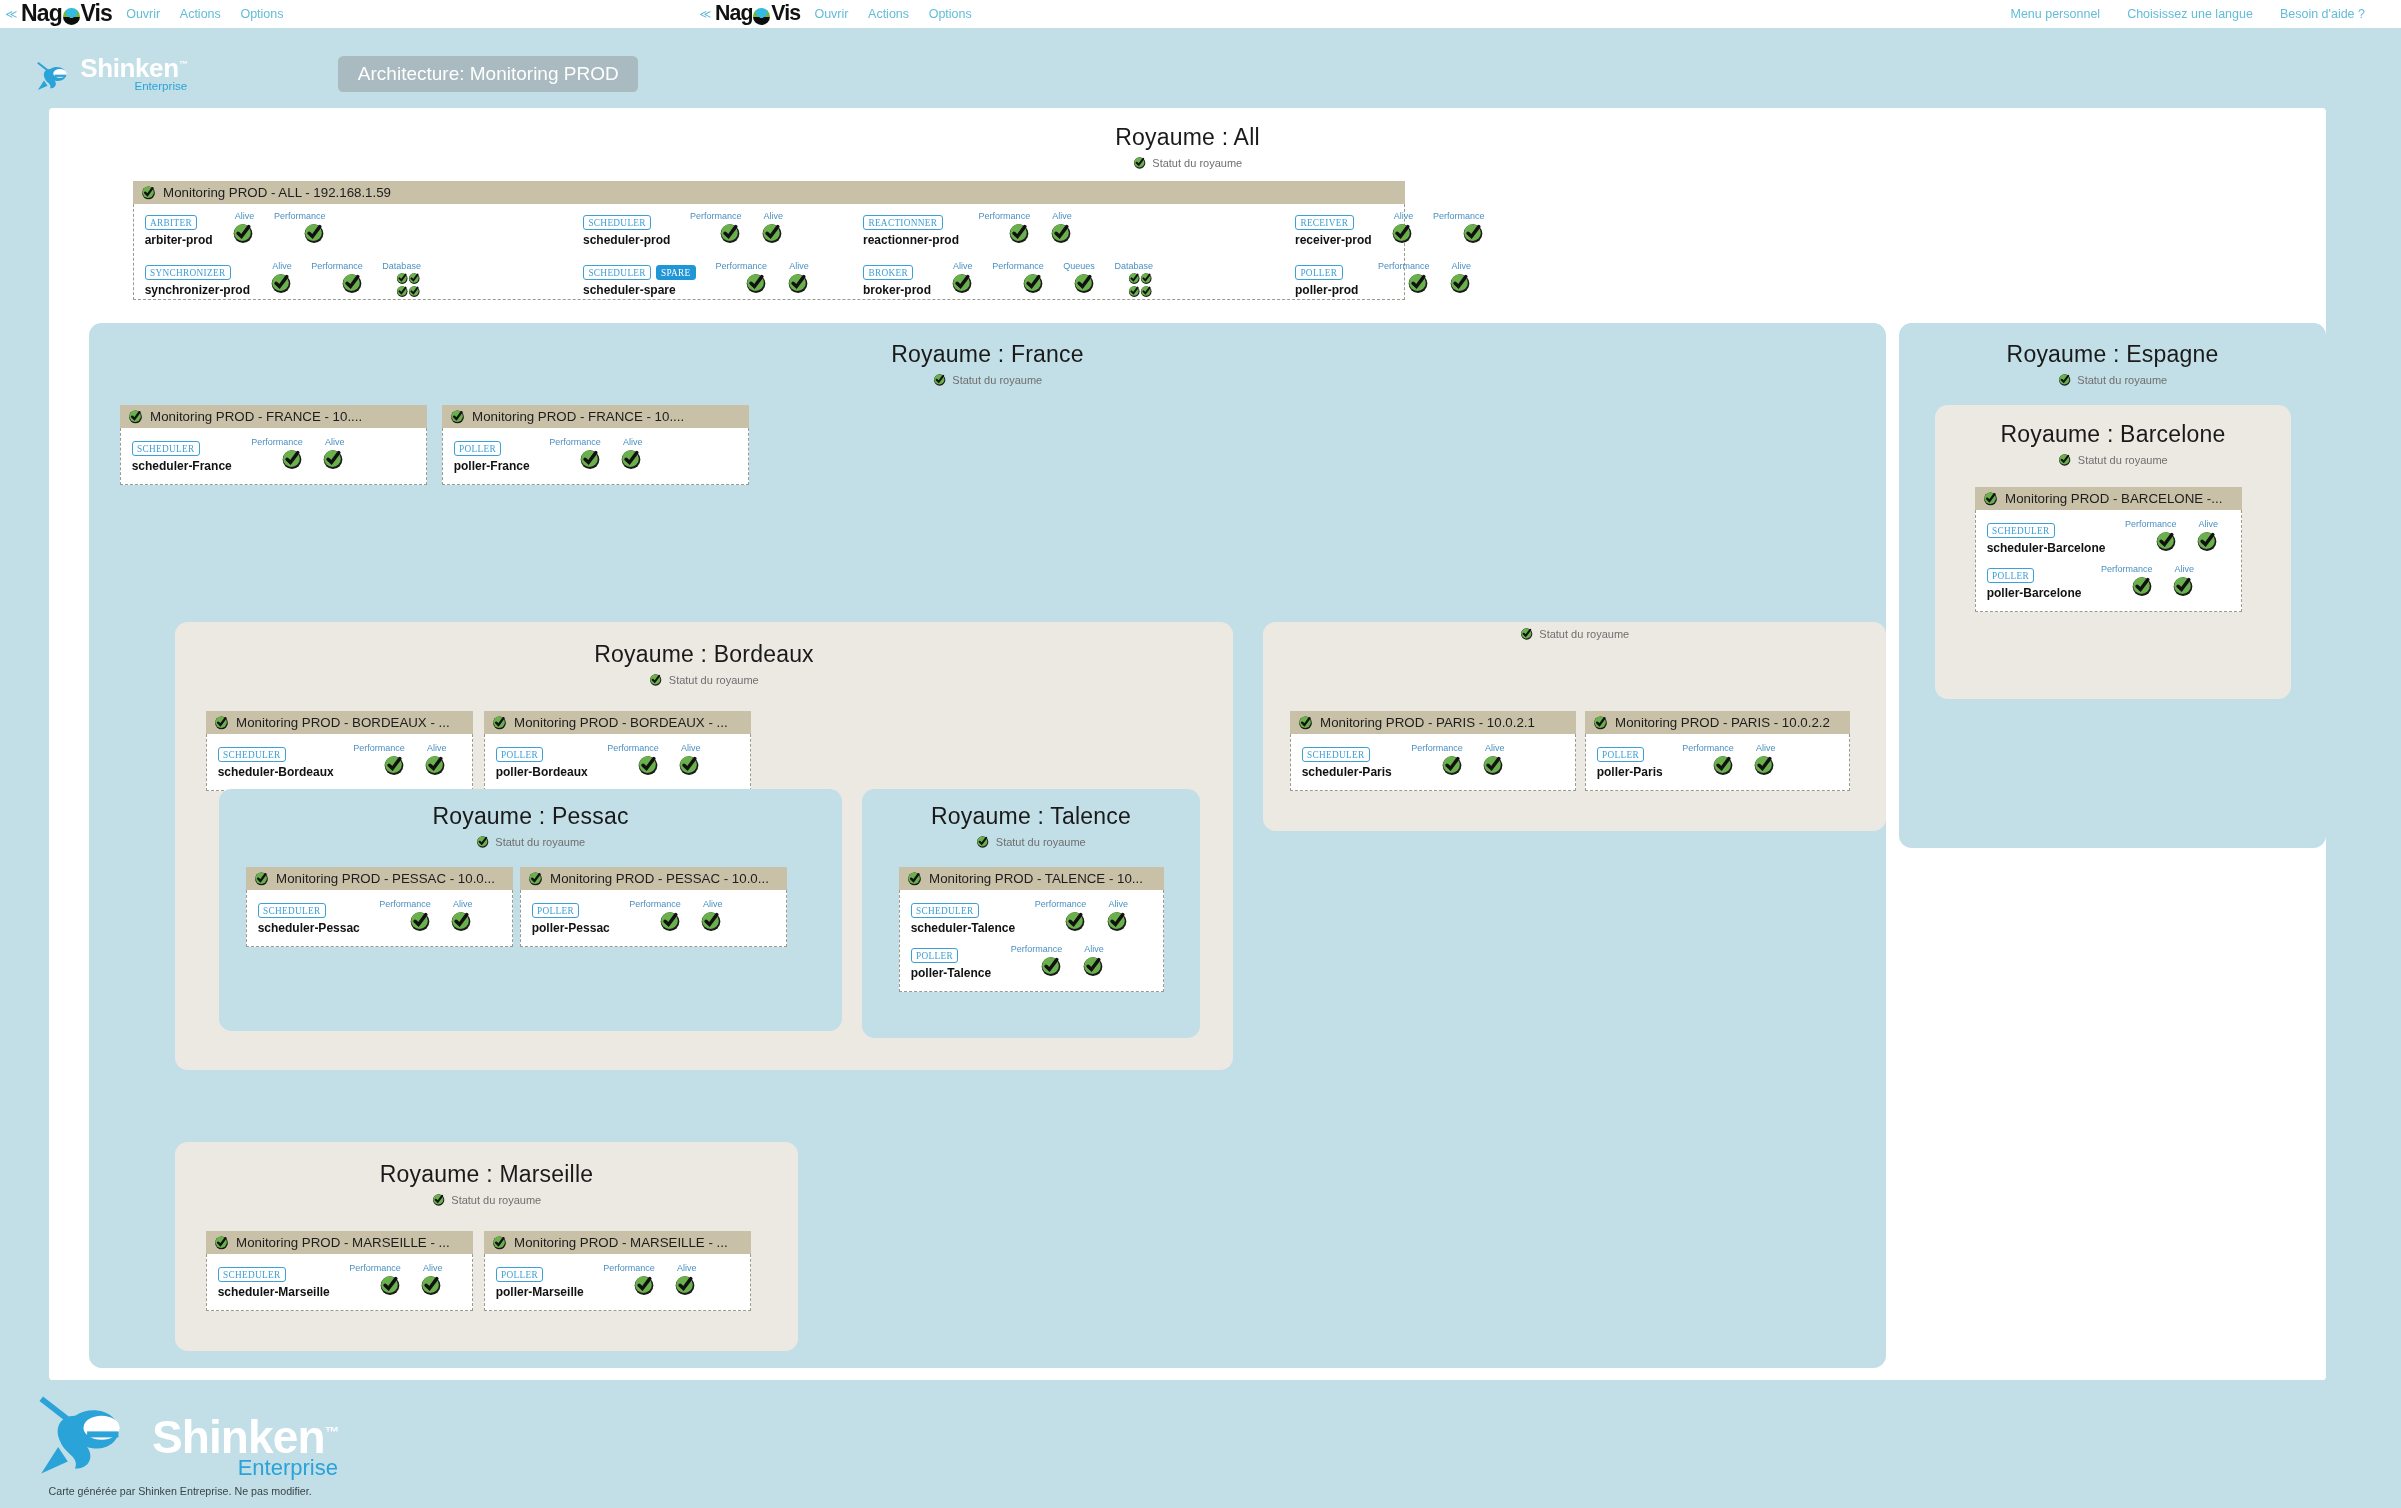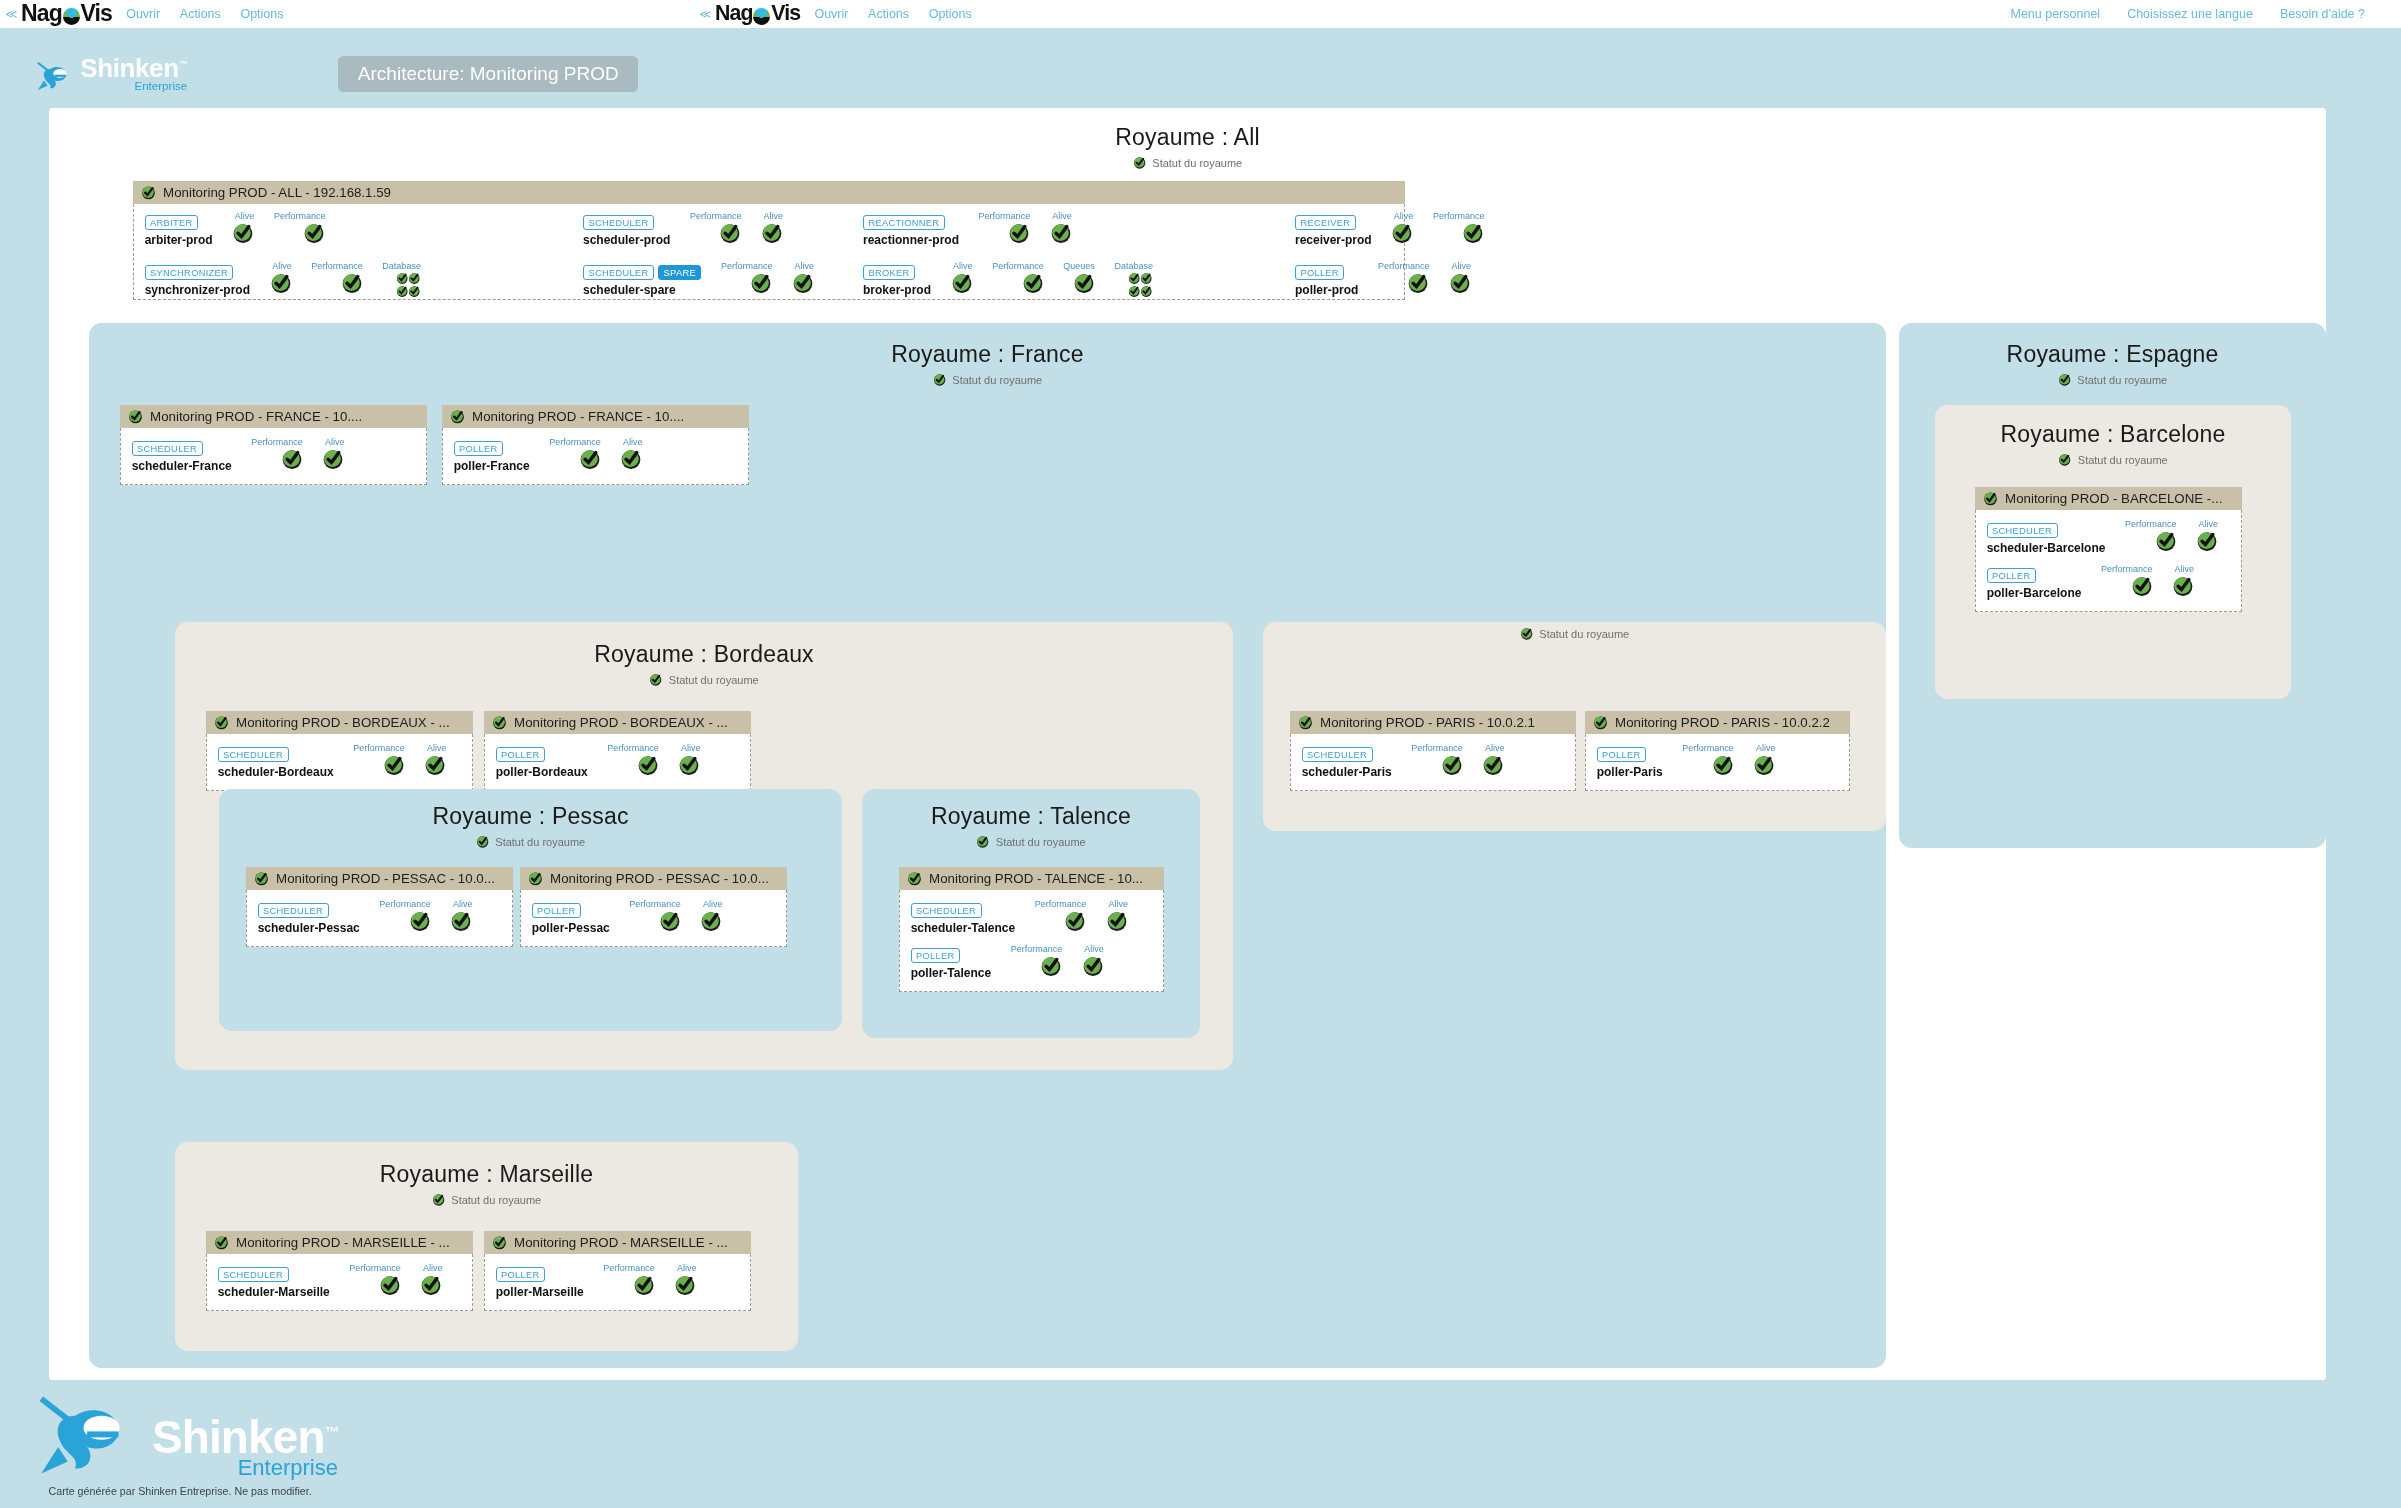--- a/index.html
+++ b/index.html
@@ -115,21 +115,21 @@
   }
 
   
   .svc-row { display:flex; align-items:flex-end; position:relative; }
   .svc-left { width:auto; }
   .tag {
     display:inline-block;
     border:0.9px solid #3c9fd6; color:#3c9fd6;
     font-size:9.3px; padding:1.8px 4.4px 0.9px 4.4px;
     border-radius:3px; letter-spacing:0.3px;
-    background:#ffffff; white-space:nowrap;
+    background:#ffffff; white-space:nowrap;font-family:Liberation Serif, serif;
   }
   .tag.spare {
     background:#2196d6; color:#ffffff; border-color:#2196d6;
     margin-left:4.4px;
   }
   .svc-name {
     font-size:12px; font-weight:bold; color:#111;
     margin-top:3.6px; white-space:nowrap;
   }
   .metric {

